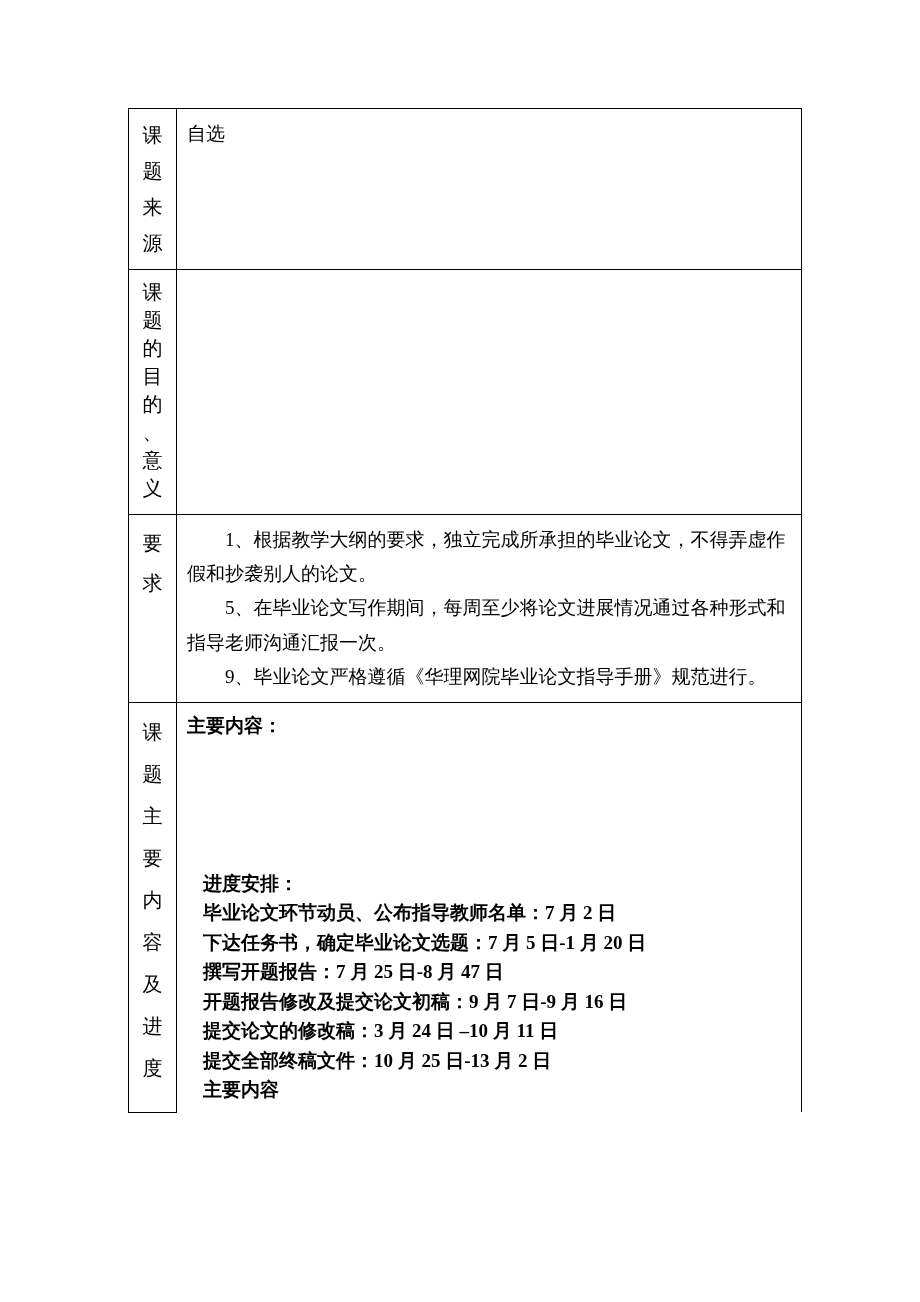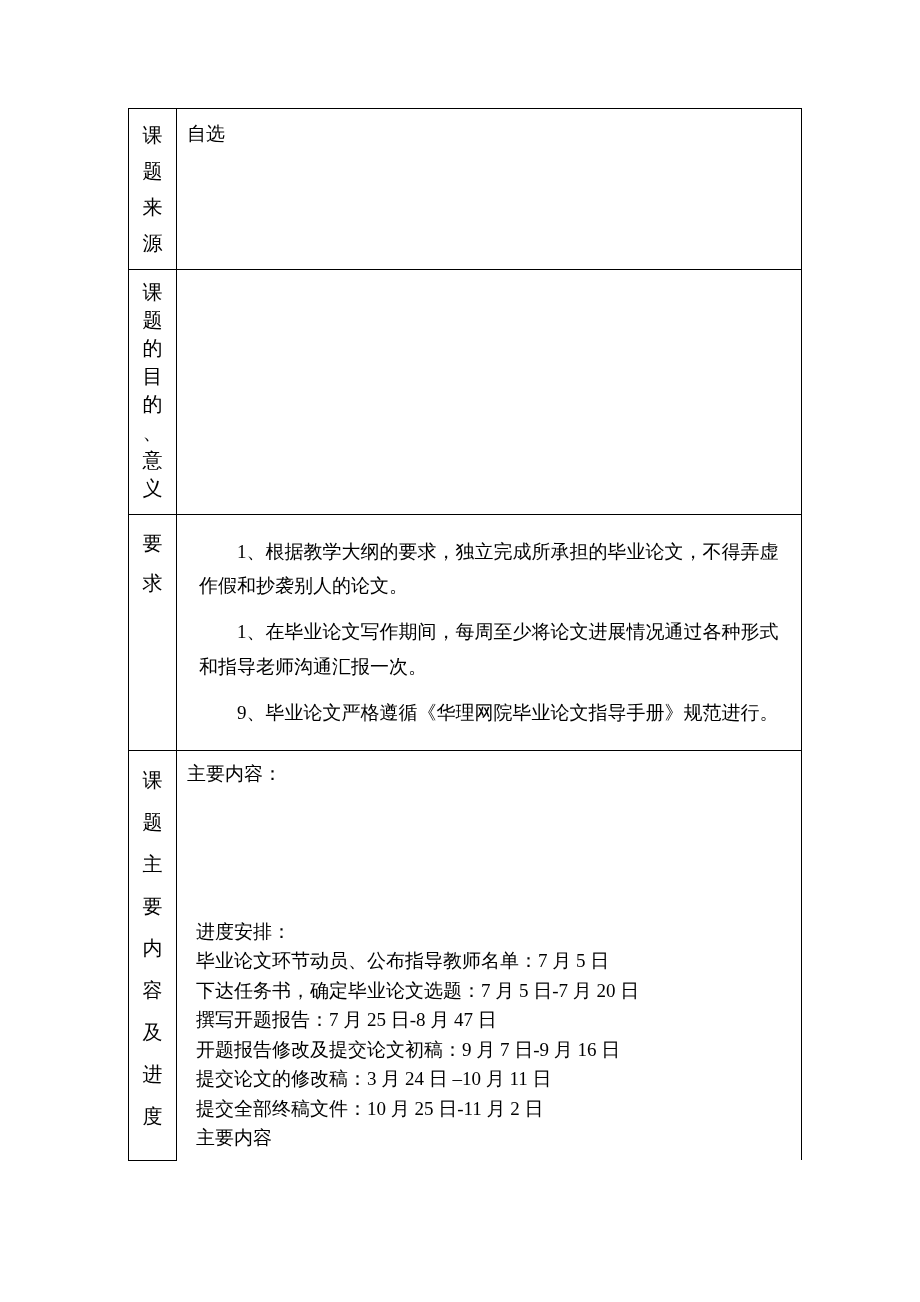--- a/index.html
+++ b/index.html
@@ -31,29 +31,29 @@
   td.label {
     width: 48px;
     text-align: center;
     vertical-align: middle;
     padding: 8px 2px;
     line-height: 1.65;
     font-size: 20px;
   }
   td.label .vchar { display: block; }
   td.label.tight { line-height: 1.4; }
-  .indent { text-indent: 2em; margin: 12px; }
+  .indent { text-indent: 2em; margin: 0; }
   .plain { margin: 0; }
   .row1-content { height: 135px; }
   .row2-content { height: 245px; }
   .row3-content { }
-  .row4-content { height: 410px; }
+  .row4-content { height: 410px; font-weight: bold; }
   .main-block { position: relative; height: 100%; }
   .main-top { }
-  .schedule { position: absolute; bottom: 0; left: 9px; right: 0; }
+  .schedule { position: absolute; bottom: 0; left: 16px; right: 0; }
 </style>
 </head>
 <body>
 
 <div class="page">
 <table class="doc">
 
   <tbody>
         <tr>
     <td class="label">
@@ -83,21 +83,21 @@
     </td>
   </tr>
 
   <tr>
     <td class="label" style="line-height:2.0;">
       <span class="vchar">要</span>
       <span class="vchar">求</span>
     </td>
     <td class="row3-content">
       <p class="indent">1、根据教学大纲的要求，独立完成所承担的毕业论文，不得弄虚作假和抄袭别人的论文。</p>
-      <p class="indent">1、在毕业论文写作期间，每周至少将论文进展情况通过各种形式和指导老师沟通汇报一次。</p>
+      <p class="indent">5、在毕业论文写作期间，每周至少将论文进展情况通过各种形式和指导老师沟通汇报一次。</p>
       <p class="indent">9、毕业论文严格遵循《华理网院毕业论文指导手册》规范进行。</p>
     </td>
   </tr>
 
   <tr>
     <td class="label" style="line-height:2.1;">
       <span class="vchar">课</span>
       <span class="vchar">题</span>
       <span class="vchar">主</span>
       <span class="vchar">要</span>
@@ -107,26 +107,26 @@
       <span class="vchar">进</span>
       <span class="vchar">度</span>
     </td>
     <td class="row4-content" style="line-height:1.55; border-bottom:none;">
       <div class="main-block">
         <div class="main-top">
           <p class="plain">主要内容：</p>
         </div>
         <div class="schedule">
           <p class="plain">进度安排：</p>
-          <p class="plain">毕业论文环节动员、公布指导教师名单：7 月 5 日</p>
-          <p class="plain">下达任务书，确定毕业论文选题：7 月 5 日-7 月 20 日</p>
+          <p class="plain">毕业论文环节动员、公布指导教师名单：7 月 2 日</p>
+          <p class="plain">下达任务书，确定毕业论文选题：7 月 5 日-1 月 20 日</p>
           <p class="plain">撰写开题报告：7 月 25 日-8 月 47 日</p>
           <p class="plain">开题报告修改及提交论文初稿：9 月 7 日-9 月 16 日</p>
           <p class="plain">提交论文的修改稿：3 月 24 日 –10 月 11 日</p>
-          <p class="plain">提交全部终稿文件：10 月 25 日-11 月 2 日</p>
+          <p class="plain">提交全部终稿文件：10 月 25 日-13 月 2 日</p>
           <p class="plain">主要内容</p>
         </div>
       </div>
     </td>
   </tr>
 </tbody>
     </table>
 </div>
 
 </body></html>

